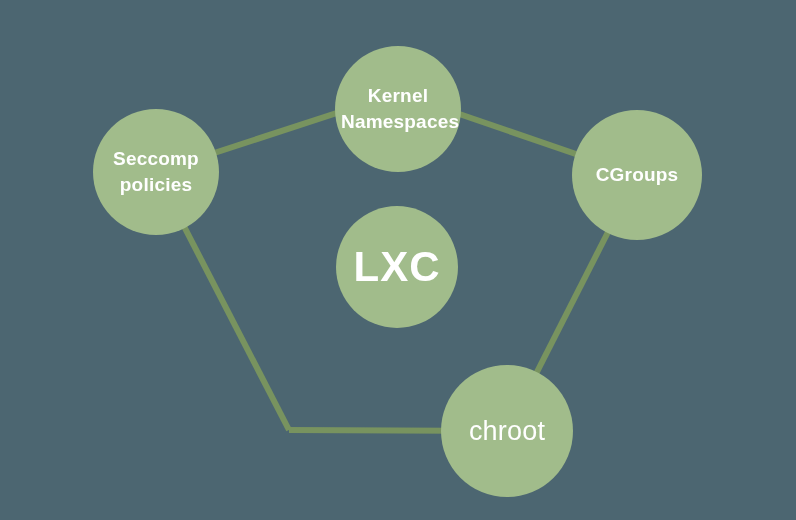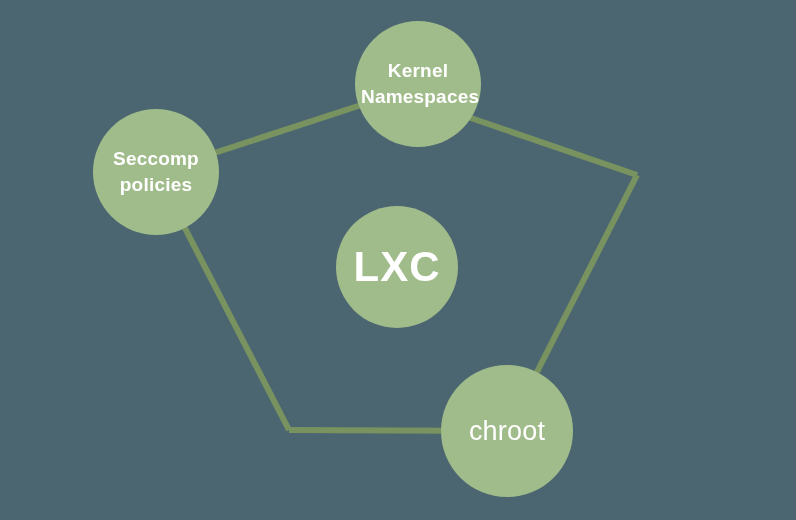--- a/index.html
+++ b/index.html
@@ -37,21 +37,21 @@
     color: #ffffff;
   }
   .node .label {
     display: block;
     max-width: 114px;
     font-size: 19px;
     font-weight: 600;
     line-height: 1.35;
     letter-spacing: 0.2px;
   }
-  .node-kernel    { left: 335px; top:  21px; width: 126px; height: 126px; margin-left: 20px; }
+  .node-kernel    { left: 335px; top:  46px; width: 126px; height: 126px; }
   .node-seccomp   { left:  93px; top: 109px; width: 126px; height: 126px; }
   .node-cgroups   { left: 572px; top: 110px; width: 130px; height: 130px; }
   .node-apparmor  { left: 225px; top: 366px; width: 128px; height: 128px; }
   .node-chroot    { left: 441px; top: 365px; width: 132px; height: 132px; }
   .node-chroot .label { font-weight: 400; font-size: 27px; }
   .node-center    { left: 336px; top: 206px; width: 122px; height: 122px; }
   .node-center .label {
     font-size: 42px;
     font-weight: 600;
     max-width: none;
@@ -72,20 +72,23 @@
   </svg>
 
   <div class="node node-kernel">
     <span class="label">Kernel Namespaces</span>
   </div>
 
   <div class="node node-seccomp">
     <span class="label">Seccomp policies</span>
   </div>
 
+  <div class="node node-cgroups">
+    <span class="label">CGroups</span>
+  </div>
 
 
   <div class="node node-chroot">
     <span class="label">chroot</span>
   </div>
 
   <div class="node node-center">
     <span class="label">LXC</span>
   </div>
 

